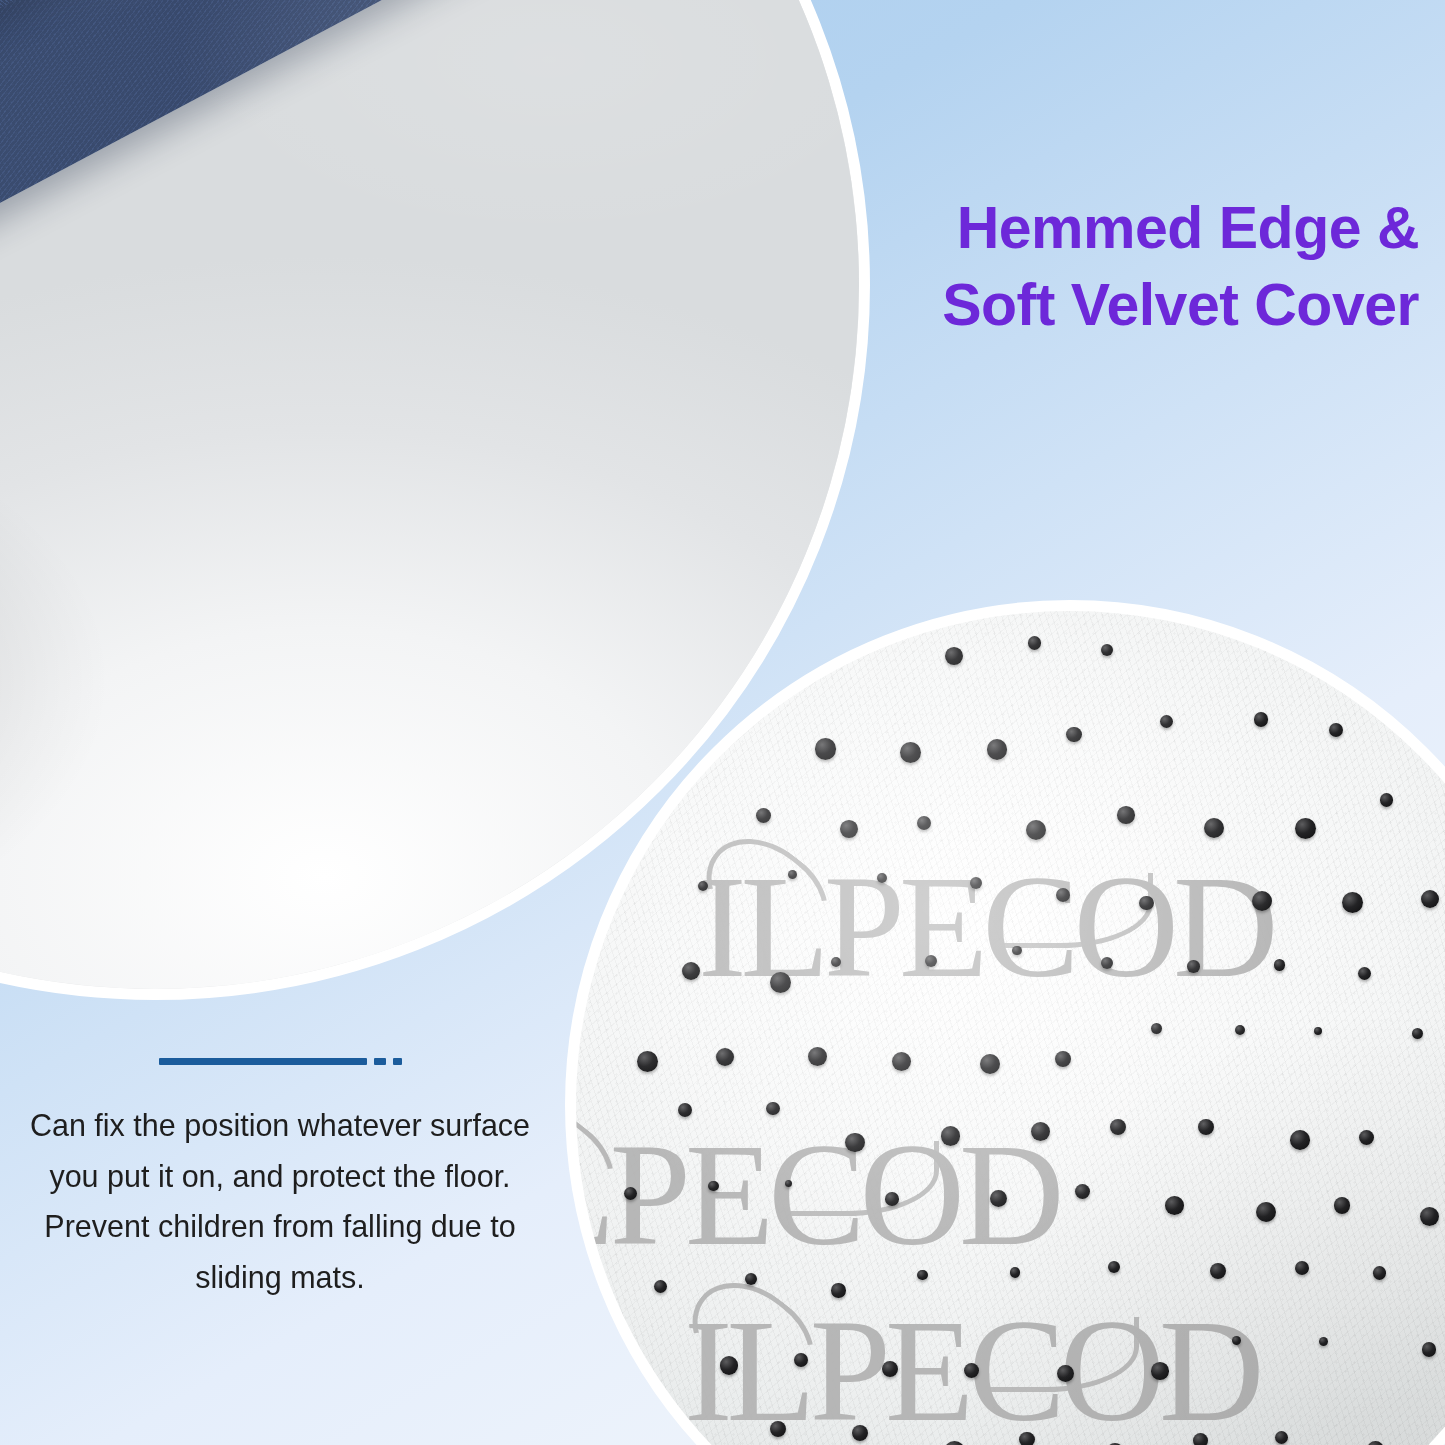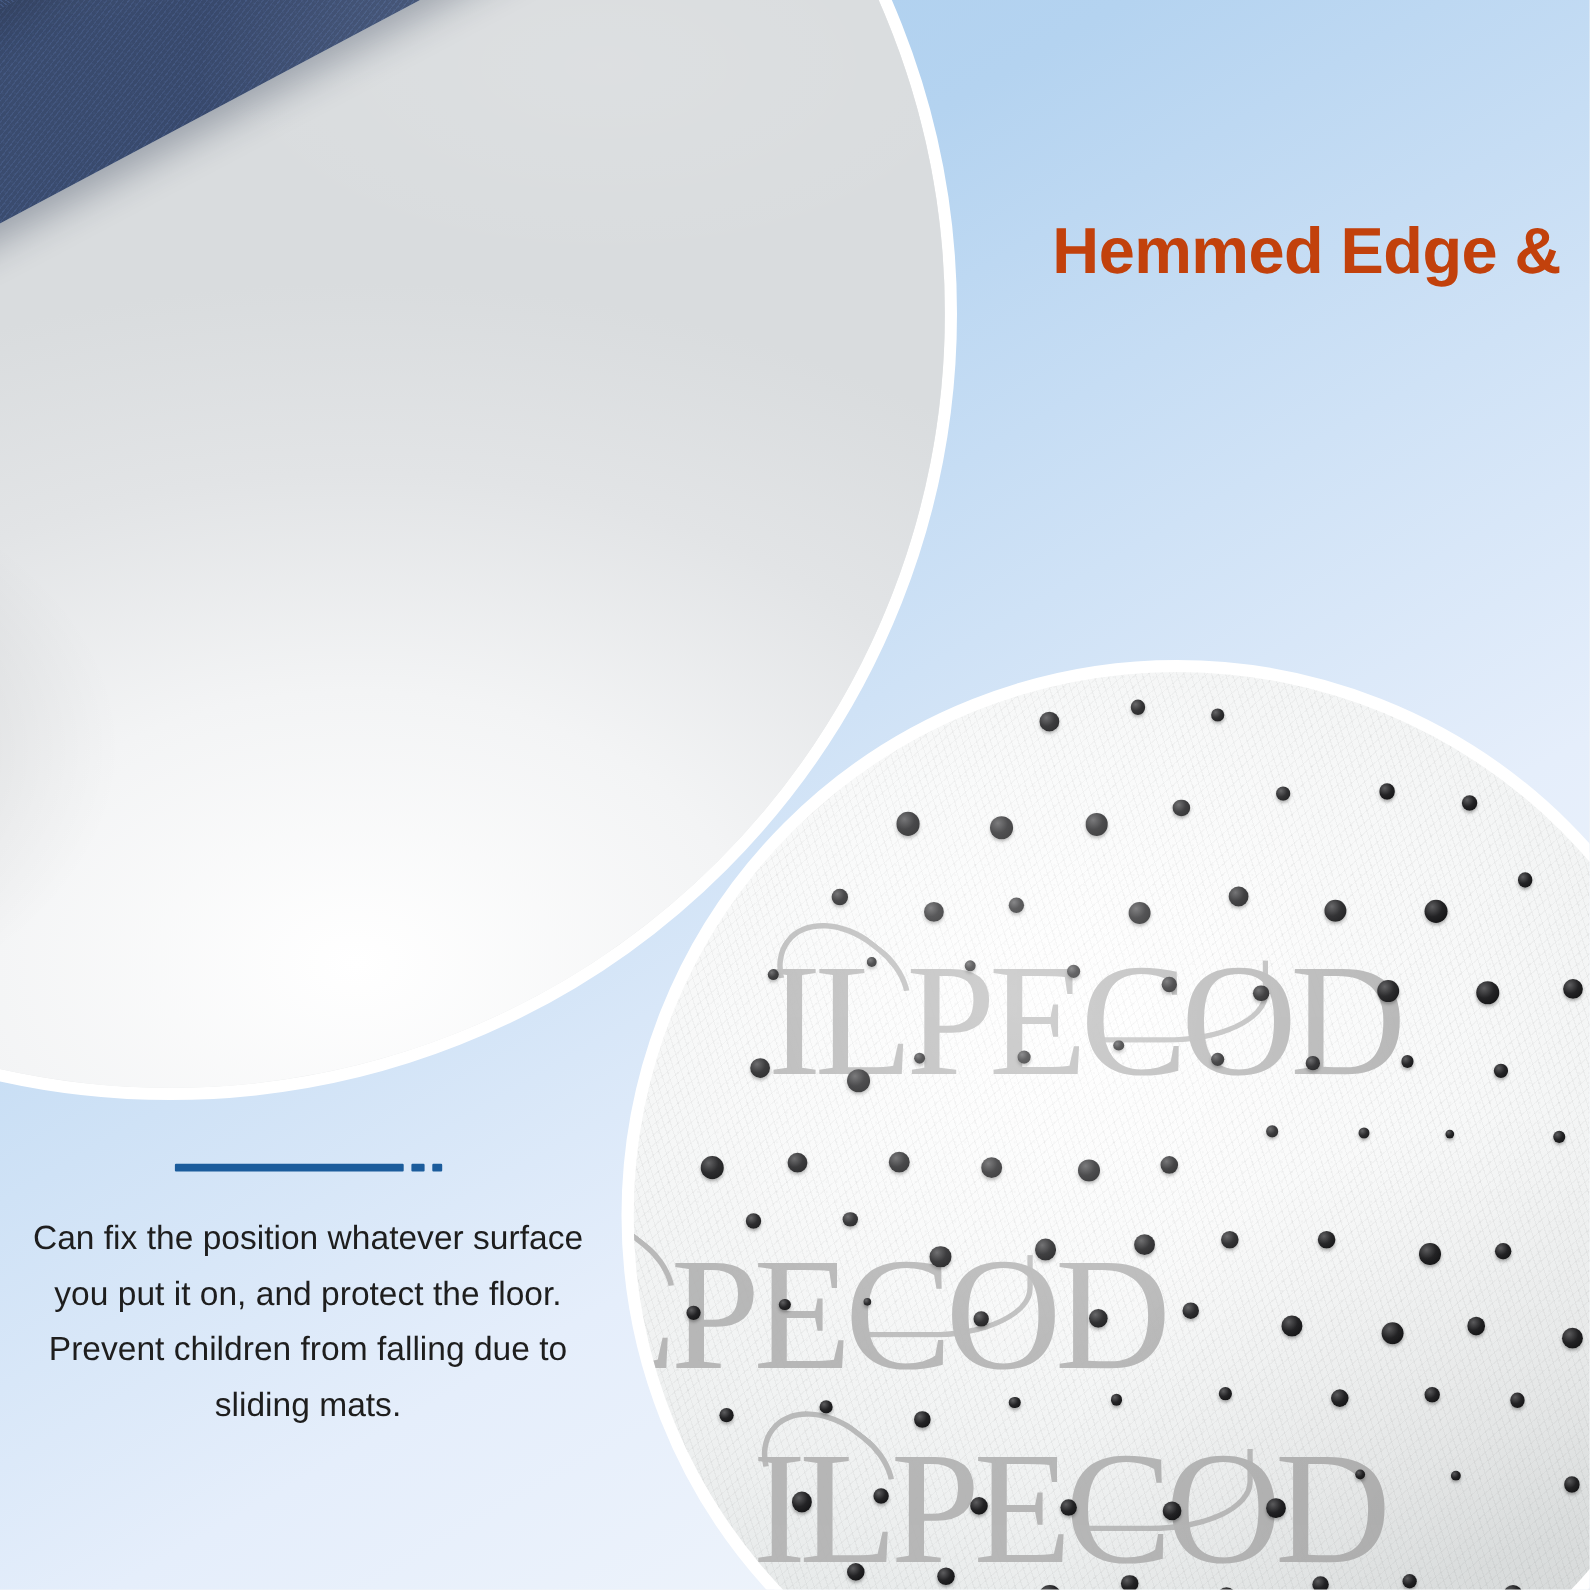--- a/index.html
+++ b/index.html
@@ -143,21 +143,21 @@
   #mark-1 .tail{left:300px;top:30px;}
   #mark-2{left:-92px;top:500px;font-size:146px;}
   #mark-2 .tail{left:300px;top:30px;}
   #mark-3{left:108px;top:676px;font-size:146px;}
   #mark-3 .tail{left:300px;top:30px;}
 
   
   #headline{
     position:absolute;right:26px;top:190px;
     text-align:right;
-    color:#c2410c;
+    color:#6d28d9;
     font-size:59px;
     line-height:1.30;
     font-weight:600;
     letter-spacing:-.5px;
   }
   #headline div{white-space:nowrap;}
 
   #feature-block{
     position:absolute;left:0;top:1028px;width:560px;
     text-align:center;
@@ -317,20 +317,21 @@
       <span class="dot" style="width: 18px; height: 18px; left: 529.6px; top: 832.4px;"></span>
       <span class="dot" style="width: 15.3px; height: 15.3px; left: 616.8px; top: 822.2px;"></span>
       <span class="dot" style="width: 13.2px; height: 13.2px; left: 699.2px; top: 819.6px;"></span>
       <span class="dot" style="width: 16.9px; height: 16.9px; left: 791.4px; top: 830.1px;"></span>
     </div>
   <div id="felt-shade"></div>
 </div>
 
 <div id="headline">
   <div>Hemmed Edge &amp;</div>
+  <div>Soft Velvet Cover</div>
 </div>
 
 <div id="feature-block">
   <div id="feature-divider">
     <span class="bar"></span>
     <span class="pip"></span>
     <span class="pip small"></span>
   </div>
   <div id="feature-body">Can fix the position whatever surface you put it on, and protect the floor. Prevent children from falling due to sliding mats.</div>
 </div>

